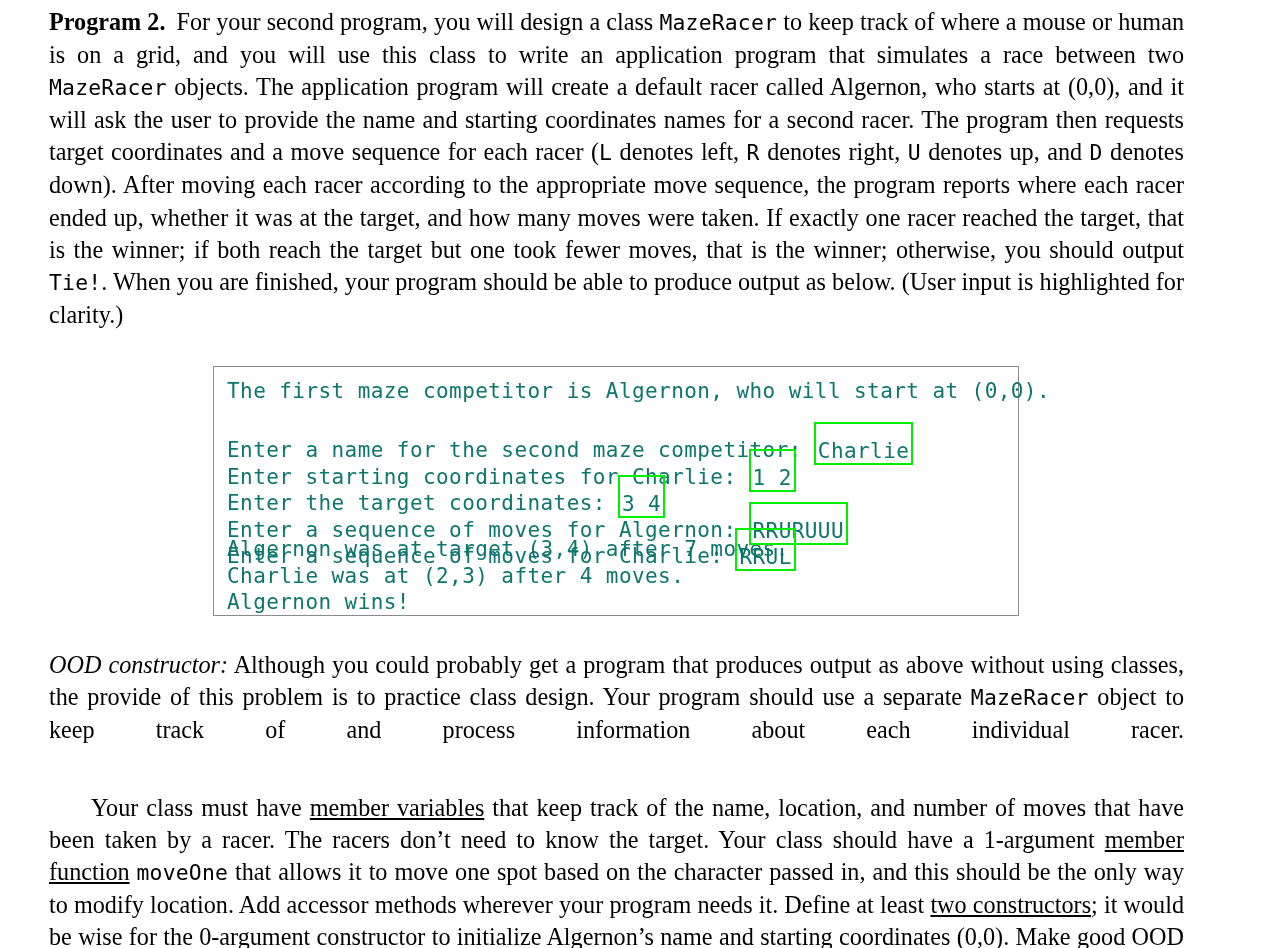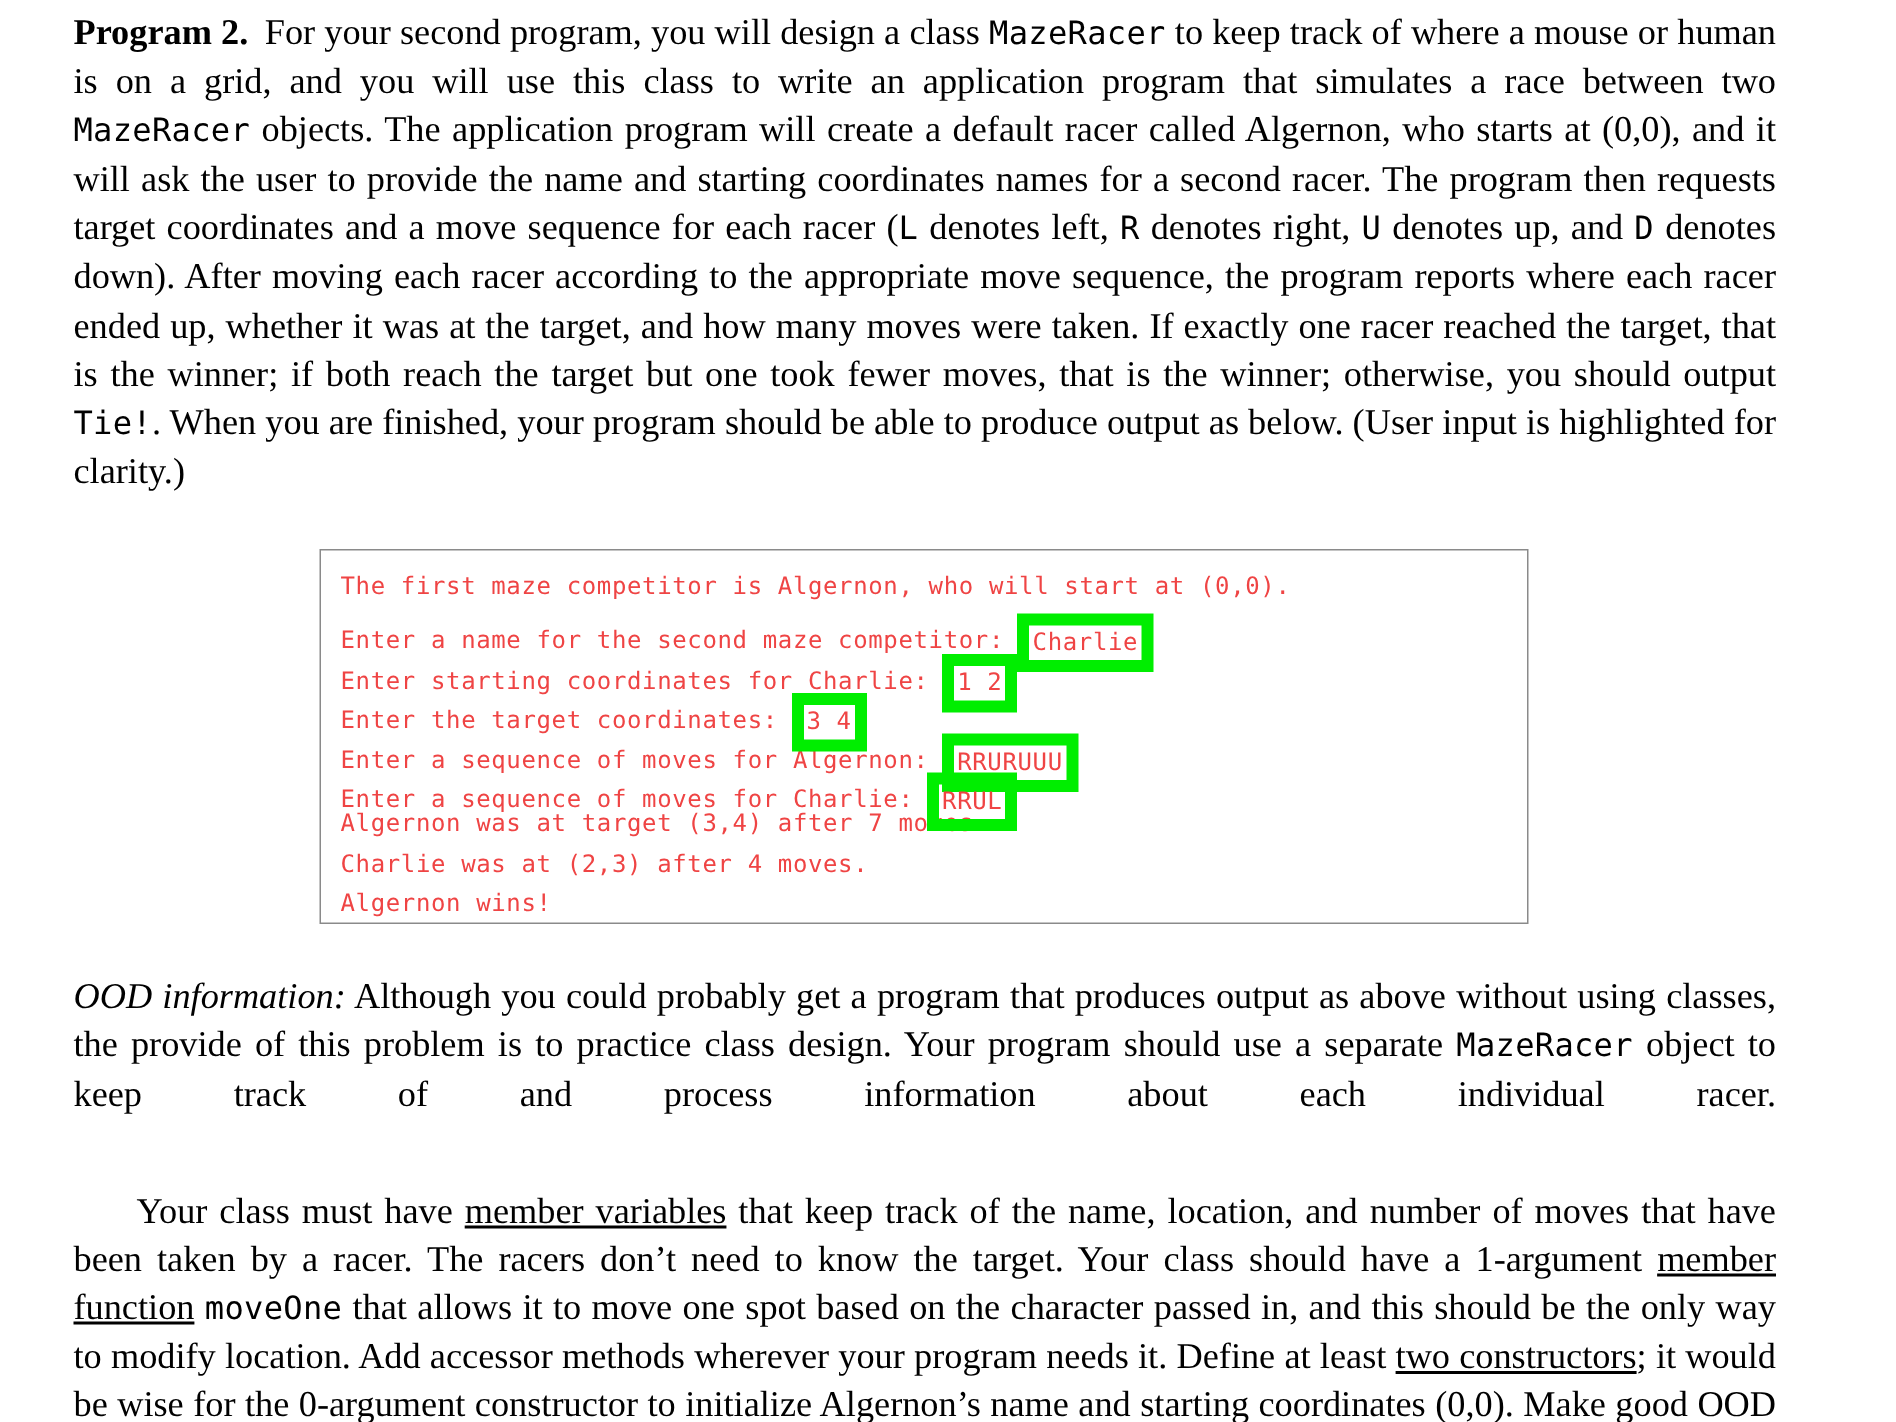--- a/index.html
+++ b/index.html
@@ -82,35 +82,35 @@
     top: 366px;
     width: 806px;
     height: 250px;
     box-sizing: border-box;
     border: 1px solid #8a8a8a;
     background: #ffffff;
     padding: 11px 0 0 13px;
   }
   .console-lines {
     font-family: "DejaVu Sans Mono", "Liberation Mono", monospace;
-    font-size: 16px;
+    font-size: 21px;
     line-height: 26.4px;
     white-space: pre;
-    color: #ef4444;
+    color: #0f766e;
     letter-spacing: 0.42px;
   }
   .cline {
     white-space: pre;
     height: 26.4px;
     display: block;
   }
   .hl {
-    border: 8px solid #1d4ed8;
-    padding: 0px 2px 1px 2px;
-    margin: 4px 0 0 -1px;
+    border: 2px solid #1d4ed8;
+    padding: 16px 2px 1px 2px;
+    margin: 17px 0 0 -1px;
     display: inline-block;
     line-height: 22px;
     position: relative;
     top: 1px;
     box-sizing: border-box;
   }
 </style>
 </head>
 <body>
 
@@ -118,20 +118,20 @@
 
   <div class="prose para-intro">
     <p class="force-justify"><b class="lead">Program 2.</b><span class="gap"></span><span>For your second program, you will design a class </span><code>MazeRacer</code><span> to keep track of where a mouse or human is on a grid, and you will use this class to write an application program that simulates a race between two </span><code>MazeRacer</code><span> objects. The application program will create a default racer called Algernon, who starts at (0,0), and it will ask the user to provide the name and starting coordinates names for a second racer. The program then requests target coordinates and a move sequence for each racer (</span><code>L</code><span> denotes left, </span><code>R</code><span> denotes right, </span><code>U</code><span> denotes up, and </span><code>D</code><span> denotes down). After moving each racer according to the appropriate move sequence, the program reports where each racer ended up, whether it was at the target, and how many moves were taken. If exactly one racer reached the target, that is the winner; if both reach the target but one took fewer moves, that is the winner; otherwise, you should output </span><code>Tie!</code><span>. When you are finished, your program should be able to produce output as below. (User input is highlighted for clarity.)</span></p>
   </div>
 
   <div class="console-box" style="border-color: rgb(138, 138, 138);">
     <div class="console-lines"><span class="cline"><span>The first maze competitor is Algernon, who will start at (0,0).</span></span><span class="cline"><span>Enter a name for the second maze competitor: </span><span class="hl" style="border-color: rgb(0, 238, 0);">Charlie</span></span><span class="cline"><span>Enter starting coordinates for Charlie: </span><span class="hl" style="border-color: rgb(0, 238, 0);">1 2</span></span><span class="cline"><span>Enter the target coordinates: </span><span class="hl" style="border-color: rgb(0, 238, 0);">3 4</span></span><span class="cline"><span>Enter a sequence of moves for Algernon: </span><span class="hl" style="border-color: rgb(0, 238, 0);">RRURUUU</span></span><span class="cline"><span>Enter a sequence of moves for Charlie: </span><span class="hl" style="border-color: rgb(0, 238, 0);">RRUL</span></span><span class="cline"><span>Algernon was at target (3,4) after 7 moves.</span></span><span class="cline"><span>Charlie was at (2,3) after 4 moves.</span></span><span class="cline"><span>Algernon wins!</span></span></div>
   </div>
 
   <div class="prose para-ood">
-    <p class="force-justify"><i class="lead">OOD information:</i><span> Although you could probably get a program that produces output as above without using classes, the provide of this problem is to practice class design. Your program should use a separate </span><code>MazeRacer</code><span> object to keep track of and process information about each individual racer.</span></p>
+    <p class="force-justify"><i class="lead">OOD constructor:</i><span> Although you could probably get a program that produces output as above without using classes, the provide of this problem is to practice class design. Your program should use a separate </span><code>MazeRacer</code><span> object to keep track of and process information about each individual racer.</span></p>
   </div>
 
   <div class="prose para-class">
     <p class="force-justify"><span class="indent"></span><span>Your class must have </span><u class="term">member variables</u><span> that keep track of the name, location, and number of moves that have been taken by a racer. The racers don’t need to know the target. Your class should have a 1-argument </span><u class="term">member function</u><span> </span><code>moveOne</code><span> that allows it to move one spot based on the character passed in, and this should be the only way to modify location. Add accessor methods wherever your program needs it. Define at least </span><u class="term">two constructors</u><span>; it would be wise for the 0-argument constructor to initialize Algernon’s name and starting coordinates (0,0). Make good OOD decisions about what should be public and what should be private.</span></p>
   </div>
 
 </div>
 
 </body></html>

